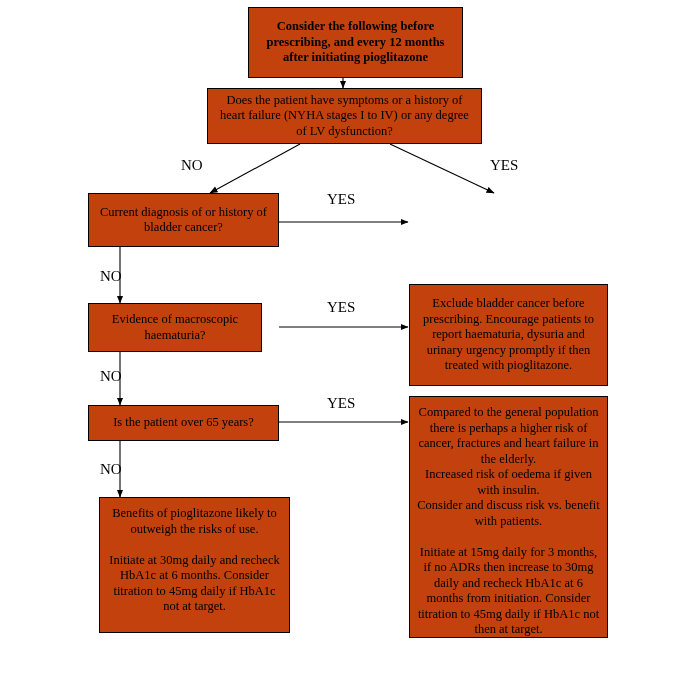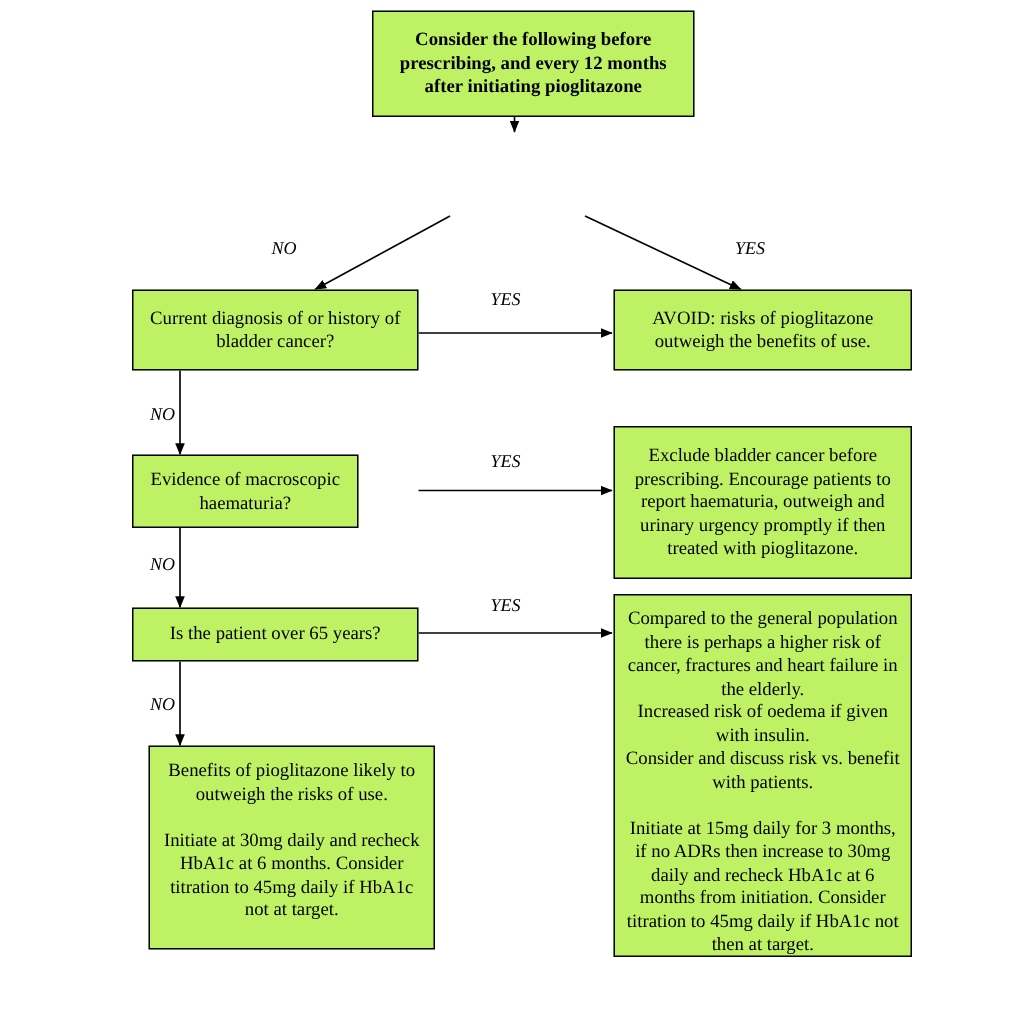--- a/index.html
+++ b/index.html
@@ -14,41 +14,40 @@
   #canvas {
     position: relative;
     width: 686px;
     height: 673px;
     background: #ffffff;
     overflow: hidden;
   }
   .box {
     position: absolute;
     border: 1px solid #000000;
-    background: #bef264;
+    background: #c2410c;
     box-sizing: border-box;
     display: flex;
     align-items: center;
     justify-content: center;
     text-align: center;
     font-size: 12.5px;
     line-height: 15.5px;
     padding: 0 6px;
     white-space: pre-line;
   }
   .box.bold {
     font-weight: bold;
   }
   .label {
     position: absolute;
-    font-size: 12px;
+    font-size: 15px;
     line-height: 14px;
     background: transparent;
     white-space: pre;
-    font-style: italic;
   }
   svg.edges {
     position: absolute;
     left: 0;
     top: 0;
     width: 686px;
     height: 673px;
     pointer-events: none;
   }
 </style>
@@ -78,28 +77,28 @@
 
     <line x1="120" y1="352" x2="120" y2="405" stroke="#000000" stroke-width="1.1" marker-end="url(#arrow)"></line>
 
     <line x1="279" y1="422" x2="408" y2="422" stroke="#000000" stroke-width="1.1" marker-end="url(#arrow)"></line>
 
     <line x1="120" y1="441" x2="120" y2="497" stroke="#000000" stroke-width="1.1" marker-end="url(#arrow)"></line>
   </svg>
 
   <div class="box bold" style="left:248px; top:7px; width:215px; height:71px;">Consider the following before prescribing, and every 12 months after initiating pioglitazone</div>
 
+  <div class="box" style="left:207px; top:88px; width:275px; height:56px;">Does the patient have symptoms or a history of heart failure (NYHA stages I to IV) or any degree of LV dysfunction?</div>
 
   <div class="box" style="left:88px; top:193px; width:191px; height:54px;text-align:center;">Current diagnosis of or history of bladder cancer?</div>
 
-  <div class="box" style="left:409px; top:193px; width:199px; height:54px;">AVOID: risks of pioglitazone outweigh the benefits of use.</div>
 
-  <div class="box" style="left:88px; top:303px; width:151px; height:49px;">Evidence of macroscopic haematuria?</div>
+  <div class="box" style="left:88px; top:303px; width:174px; height:49px;">Evidence of macroscopic haematuria?</div>
 
-  <div class="box" style="left:409px; top:284px; width:199px; height:102px;">Exclude bladder cancer before prescribing. Encourage patients to report haematuria, outweigh and urinary urgency promptly if then treated with pioglitazone.</div>
+  <div class="box" style="left:409px; top:284px; width:199px; height:102px;">Exclude bladder cancer before prescribing. Encourage patients to report haematuria, dysuria and urinary urgency promptly if then treated with pioglitazone.</div>
 
   <div class="box" style="left:88px; top:405px; width:191px; height:36px;">Is the patient over 65 years?</div>
 
   <div class="box" style="left:409px; top:396px; width:199px; height:242px; align-items:flex-start; padding-top:8px;">Compared to the general population there is perhaps a higher risk of cancer, fractures and heart failure in the elderly.
 Increased risk of oedema if given with insulin.
 Consider and discuss risk vs. benefit with patients.
 
 Initiate at 15mg daily for 3 months, if no ADRs then increase to 30mg daily and recheck HbA1c at 6 months from initiation. Consider titration to 45mg daily if HbA1c not then at target.</div>
 
   <div class="box" style="left:99px; top:497px; width:191px; height:136px; align-items:flex-start; padding-top:8px;">Benefits of pioglitazone likely to outweigh the risks of use.

